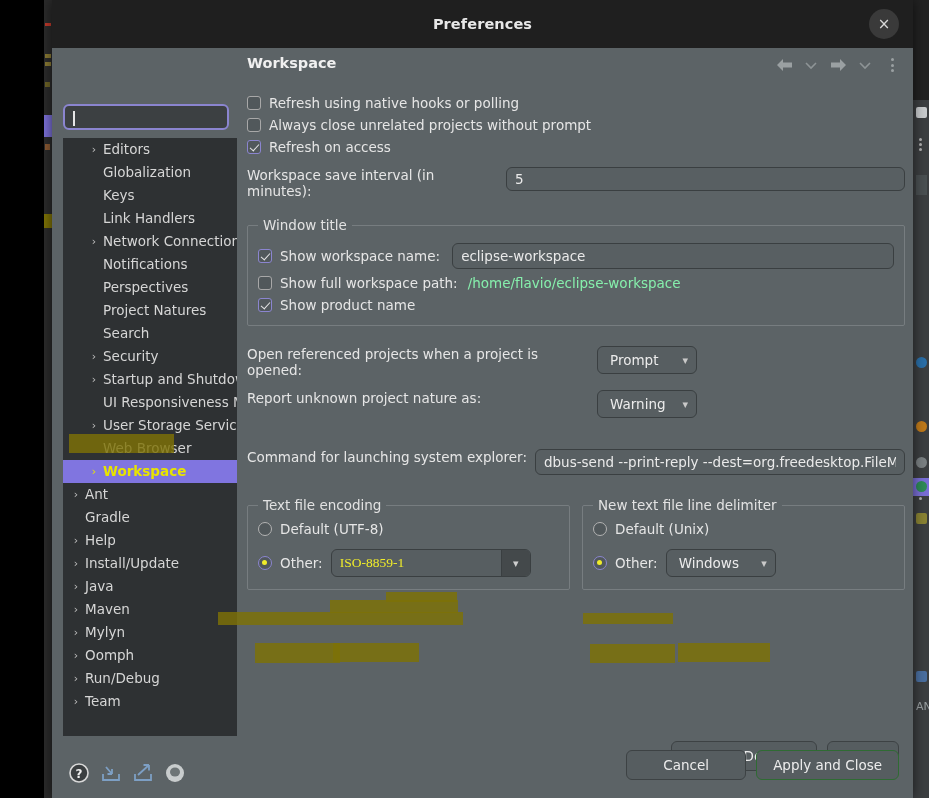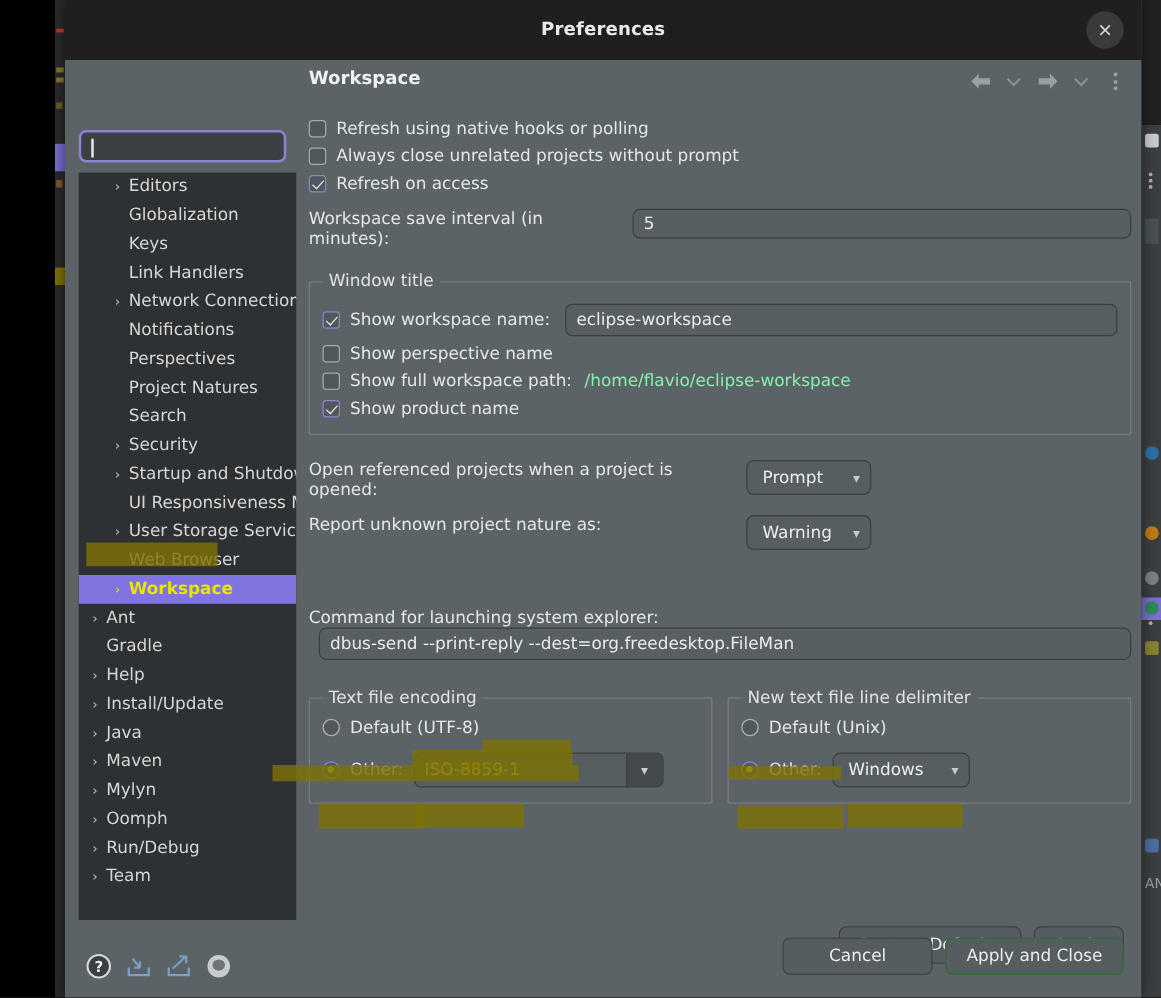--- a/index.html
+++ b/index.html
@@ -582,24 +582,20 @@
 
         <fieldset class="group">
           <legend>Window title</legend>
 
           <div class="cb-row" style="margin-top:2px;">
             <div class="cbox checked"></div>
             <span>Show workspace name:</span>
             <input class="text-input" style="margin-left: 12px; flex: 1 1 auto; height: 26px; line-height: 26px;" value="eclipse-workspace">
           </div>
 
-          <div class="cb-row">
-            <div class="cbox"></div>
-            <span>Show perspective name</span>
-          </div>
 
           <div class="cb-row">
             <div class="cbox"></div>
             <span>Show full workspace path:</span>
             <span style="margin-left:10px;color:#86efac;">/home/flavio/eclipse-workspace</span>
           </div>
 
           <div class="cb-row">
             <div class="cbox checked"></div>
             <span>Show product name</span>
@@ -615,37 +611,37 @@
         </div>
 
         <div class="field-row" style="margin-top:12px;">
           <span style="width:350px;">Report unknown project nature as:</span>
           <div class="combo" style="width:100px;">
             <span>Warning</span>
             <span class="chev">▾</span>
           </div>
         </div>
 
-        <div class="field-row" style="margin-top:46px;flex-direction:column;">
+        <div class="field-row" style="margin-top:31px;">
           <span>Command for launching system explorer:</span>
           <input class="text-input" style="margin-left: 8px; flex: 1 1 auto; height: 26px; line-height: 26px;" value="dbus-send --print-reply --dest=org.freedesktop.FileMan">
         </div>
 
         <div style="display:flex;gap:12px;margin-top:22px;">
 
           <fieldset class="group" style="margin:0;flex:1 1 0;">
             <legend>Text file encoding</legend>
             <div class="radio-row" style="margin-top:0;">
               <div class="radio"></div>
               <span>Default (UTF-8)</span>
             </div>
             <div class="radio-row" style="margin-top:12px;">
               <div class="radio sel"></div>
               <span style="margin-right:8px;">Other:</span>
-              <div class="combo-input" style="width:200px;">
+              <div class="combo-input" style="width:200px;font-family:Liberation Serif, serif;">
                 <span class="ci-text">ISO-8859-1</span>
                 <span class="ci-btn">▾</span>
               </div>
             </div>
           </fieldset>
 
           <fieldset class="group" style="margin:0;flex:1 1 0;">
             <legend>New text file line delimiter</legend>
             <div class="radio-row" style="margin-top:0;">
               <div class="radio"></div>

